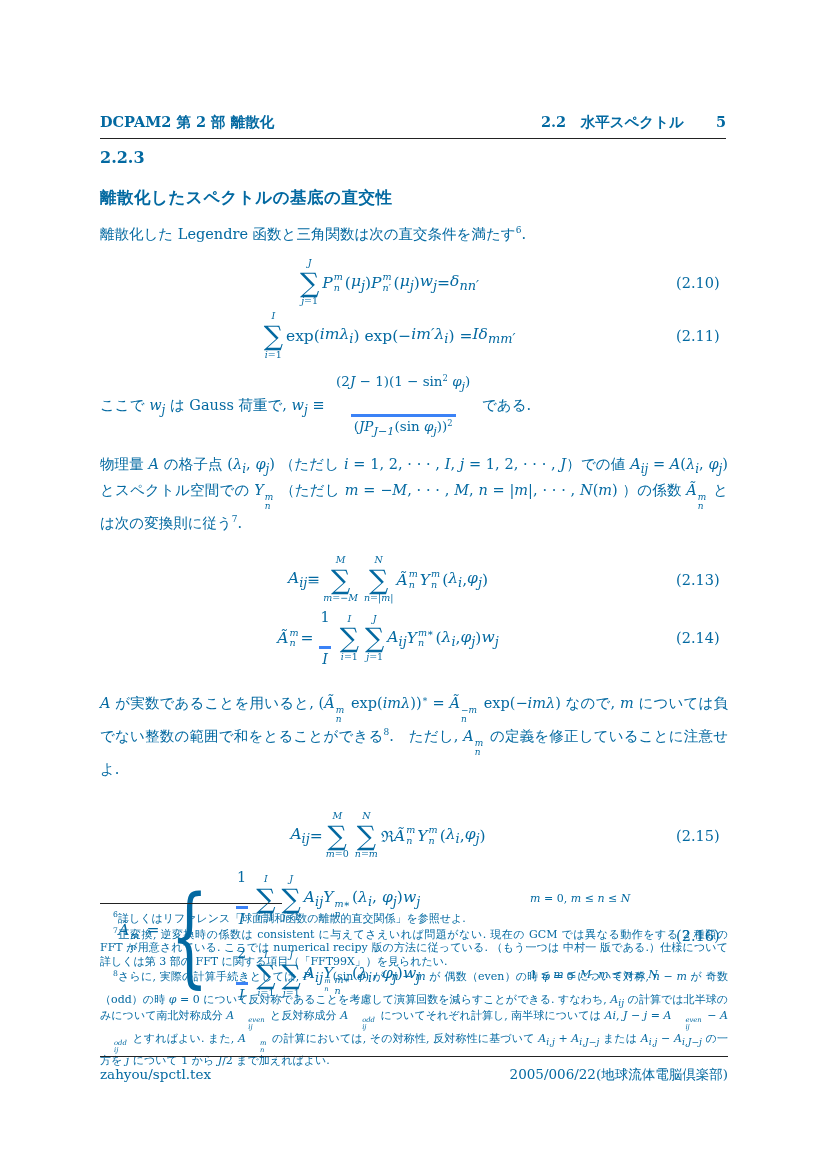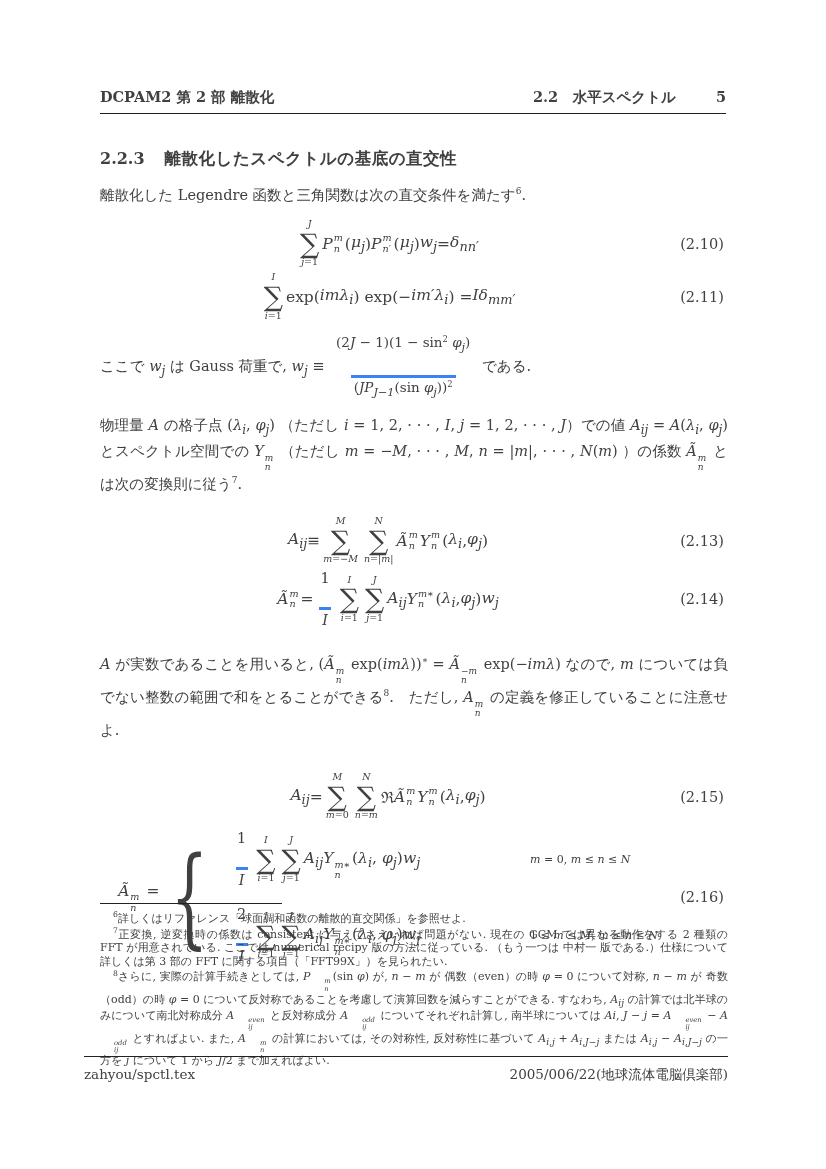--- a/index.html
+++ b/index.html
@@ -1,43 +1,43 @@
 <!DOCTYPE html>
 <html><head>
 <meta charset="utf-8">
 <style>
   * { box-sizing: border-box; }
   html,body { margin:0; padding:0; background:#ffffff; }
   .page {
     position: relative;
     width: 826px; height: 1169px;
     background: #ffffff;
-    color: #404040;
+    color: #0369a1;
     font-family: "DejaVu Serif", "Liberation Serif", serif;
     overflow: hidden;
   }
   
   .header {
     position: absolute; top: 88px; left: 100px; right: 100px;
     display: flex; justify-content: space-between; align-items: baseline;
     font-weight: bold; font-size: 14.5px;
     border-bottom: 1.6px solid #222; padding-bottom: 6px;
   }
-  .hdr-right { display: inline-flex; gap: 40px; }
+  .hdr-right { display: inline-flex; gap: 32px; margin-top: 25px; }
   
   .main { position: absolute; top: 136px; left: 100px; right: 98px; }
-  .sec-heading { display: flex; gap: 20px; align-items: baseline; font-weight: bold; margin-top: 12px; }
+  .sec-heading { display: flex; gap: 20px; align-items: baseline; font-weight: bold; margin-top: 12px; flex-direction: column; }
   .sec-num { font-size: 16px; }
   .sec-title { font-size: 16.5px; font-family: Liberation Mono, monospace; letter-spacing: 0.5px; }
   .body { font-size: 14.5px; line-height: 1.58; margin: 14px 0 0 0; text-align: justify; }
   sup { font-size: 62%; }
   
   .eqrow { display: flex; align-items: center; margin-top: 4px; }
   .eqmath { flex: 1; display: flex; justify-content: center; align-items: center; font-size: 15.5px; min-height: 18px; }
-  .eqnum { width: 52px; text-align: center; font-size: 14.5px; }
+  .eqnum { width: 52px; text-align: left; font-size: 14.5px; }
   .sum { display: inline-flex; flex-direction: column; align-items: center; vertical-align: middle; margin: 0 3px; line-height: 1; }
   .sum .lim { font-size: 9.5px; line-height: 1.15; white-space: nowrap; }
   .sum .sg { font-size: 27px; line-height: 1.02; }
   .ss { display: inline-flex; flex-direction: column; align-items: flex-start; vertical-align: -0.5em; line-height: 1; font-size: 62%; font-style: italic; margin: 0 2px 0 1px; }
   .ss span { display: block; line-height: 1.08; white-space: nowrap; }
   .frac { display: inline-flex; flex-direction: column; align-items: center; vertical-align: middle; margin: 0 4px; line-height: 1.25; font-size: 93%; gap: 20px; }
   .frac .fn { padding: 0 3px; white-space: nowrap; }
   .frac .fd { border-top: 3px solid #3b82f6; padding: 1px 3px 0 3px; white-space: nowrap; }
   .eq210 { margin-top: 12px; }
   .eq213 { margin-top: 20px; }
@@ -52,21 +52,21 @@
   .caserow { display: grid; grid-template-columns: 300px auto; align-items: center; }
   .casecond { font-size: 11px; white-space: nowrap; }
   
   .footnotes { position: absolute; top: 903px; left: 100px; right: 98px; font-size: 11px; line-height: 1.26; }
   .fnrule { width: 182px; border-top: 1.2px solid #222; margin-bottom: 6px; }
   .footnote { text-indent: 13px; text-align: justify; }
   .footnote sup { font-size: 70%; }
   .footnote .ss { vertical-align: -0.45em; }
   
   .footer {
-    position: absolute; top: 1056px; left: 84px; right: 98px;
+    position: absolute; top: 1056px; left: 100px; right: 98px;
     border-top: 1.2px solid #222; padding-top: 9px;
     display: flex; justify-content: space-between; font-size: 13.5px;
   }
 </style>
 </head>
 <body>
 
 <div class="page">
 
   <div class="header">

